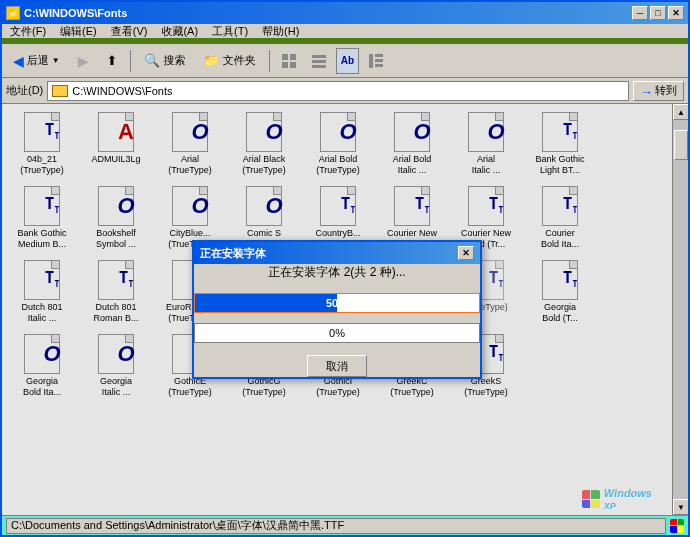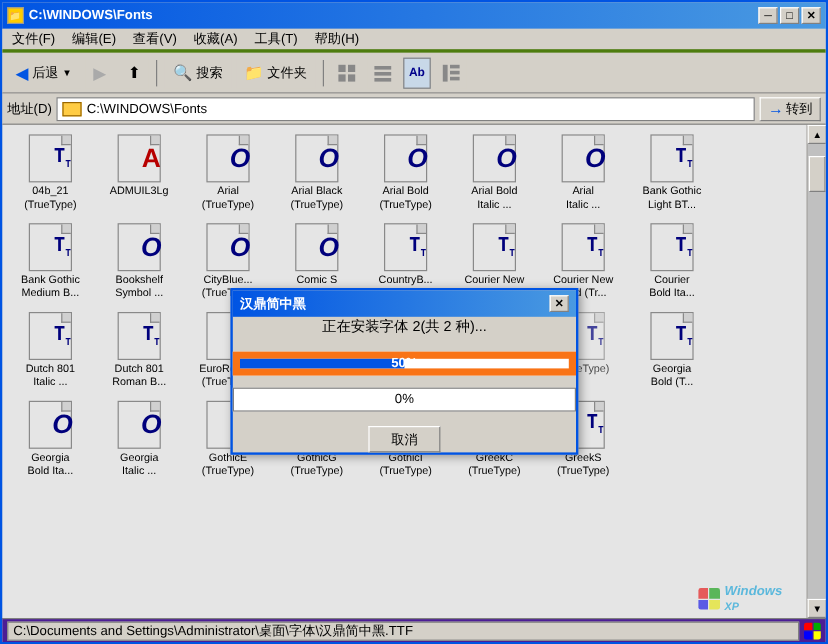--- a/index.html
+++ b/index.html
@@ -70,21 +70,21 @@
     }
     .win-btn.close { background: #d4d0c8; }
 
     
     .menu-bar {
       height: 20px;
       background: #d4d0c8;
       display: flex;
       align-items: center;
       padding: 0 2px;
-      border-bottom: 3px solid #4d7c0f;
+      border-bottom: 6px solid #4d7c0f;
       gap: 2px;
     }
     .menu-item {
       padding: 2px 6px;
       font-size: 11px;
       cursor: pointer;
     }
 
     
     .toolbar {
@@ -278,21 +278,21 @@
       font-size: 9px;
       color: #000;
       line-height: 1.2;
       text-align: center;
       word-break: break-all;
     }
 
     
     .status-bar {
       height: 20px;
-      background: #4c1d95;
+      background: #5eead4;
       border-top: 1px solid #808080;
       display: flex;
       align-items: center;
       padding: 0 4px;
       font-size: 11px;
     }
     .status-text {
       flex: 1;
       border: 1px solid #808080;
       height: 16px;
@@ -345,21 +345,21 @@
       margin-bottom: 12px;
       text-align: center;
     }
     .progress-wrap {
       margin-bottom: 10px;
     }
     .progress-bar-container {
       width: 100%;
       height: 20px;
       background: white;
-      border: 6px solid #f97316;
+      border: 1px solid #f97316;
       position: relative;
       margin-bottom: 2px;
     }
     .progress-bar-fill {
       height: 100%;
       background: #0054e3;
       display: flex;
       align-items: center;
       justify-content: center;
       color: white;
@@ -778,21 +778,21 @@
         </div>
         <span class="xp-logo-text">
           <span class="win">Win</span><span class="dows">dows</span><br>
           <span style="color:#00adef;font-size:9px;">XP</span>
         </span>
       </div>
 
       <div class="modal-overlay">
         <div class="install-dialog">
           <div class="dialog-title">
-            <span>汉鼎简中黑</span>
+            <span>正在安装字体</span>
             <div class="win-btn" style="background:#d4d0c8;">✕</div>
           </div>
           <div class="dialog-body">
             <div class="dialog-msg">正在安装字体 2(共 2 种)...</div>
             <div class="progress-wrap">
               <div class="progress-bar-container">
                 <div class="progress-bar-fill" style="width:50%;">
                 </div>
                 <div class="progress-bar-label" style="color:white;position:absolute;">50%</div>
               </div>

